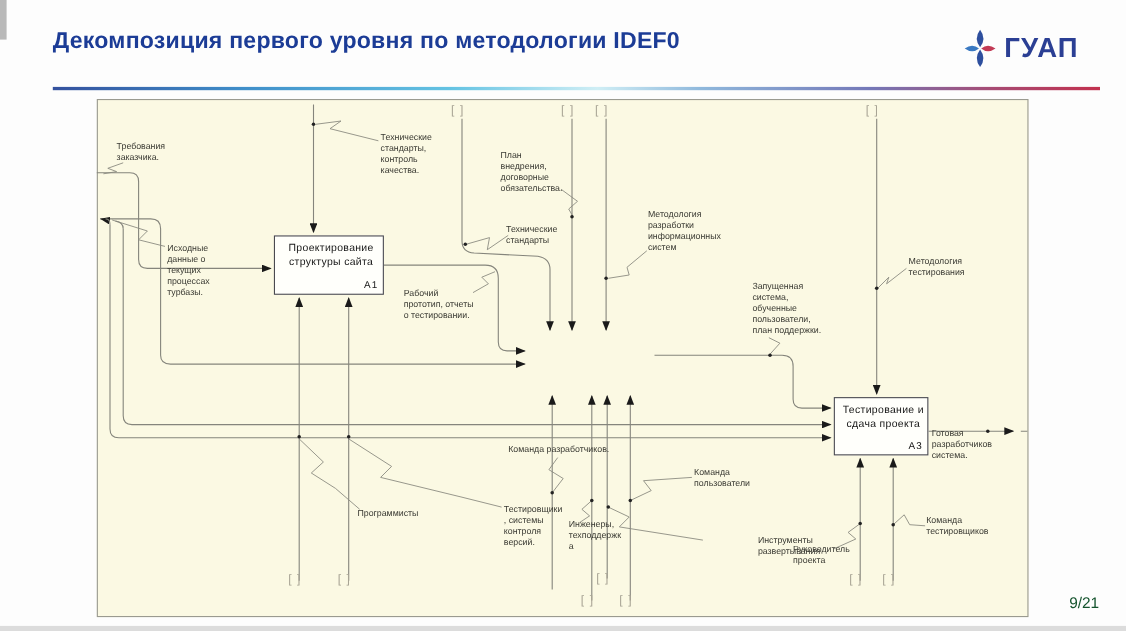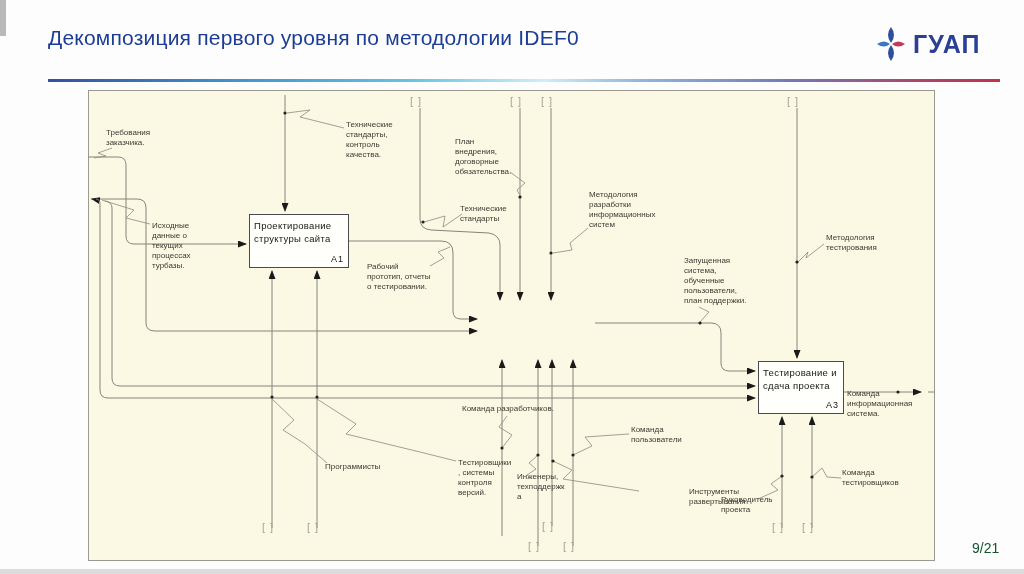--- a/index.html
+++ b/index.html
@@ -1,31 +1,31 @@
 <!DOCTYPE html>
 <html><head>
 <meta charset="utf-8">
 <style>
   html,body{margin:0;padding:0;background:#ffffff;}
   .slide{position:relative;width:1024px;height:574px;background:#fdfdfd;overflow:hidden;
          font-family:"Liberation Sans", sans-serif;}
   .win-sliver{position:absolute;left:0;top:0;width:6px;height:36px;background:#b9b9b9;}
   .bottom-strip{position:absolute;left:0;top:569px;width:1024px;height:5px;background:#dcdcdc;}
-  .title{position:absolute;left:48px;top:26px;width:780px;font-size:21px;font-weight:normal;
+  .title{position:absolute;left:48px;top:26px;width:780px;font-size:21px;font-weight:bold;
          color:#1c3c96;letter-spacing:0.2px;}
   .rule{position:absolute;left:48px;top:79px;width:952px;height:3px;
         background:linear-gradient(90deg,#34519e 0%,#3f8ec9 18%,#64c3e3 38%,#cfeef5 52%,
         #8fb8dc 62%,#7478b8 78%,#a84a72 90%,#c2314e 100%);}
   .logo{position:absolute;left:876px;top:26px;display:flex;align-items:center;gap:7px;}
   .logo-text{font-size:25px;font-weight:bold;color:#2b3f94;letter-spacing:1px;}
   .canvas{position:absolute;left:88px;top:90px;width:847px;height:471px;
           background:#fbf9e3;border:1px solid #9a9a90;box-sizing:border-box;}
   svg.lines{position:absolute;left:0;top:0;width:1024px;height:574px;pointer-events:none;}
   .box{position:absolute;background:#fffffb;border:1.2px solid #4a4a50;box-sizing:border-box;
-       padding:4px 0 2px 4px;font-size:9.5px;line-height:13px;letter-spacing:0.3px;color:#161616;}
+       padding:4px 0 2px 4px;font-size:9.5px;line-height:13px;letter-spacing:0.3px;color:#161616;text-align:center;}
   .box .code{position:absolute;right:4px;bottom:1px;font-size:9px;letter-spacing:1px;}
   .lbl{position:absolute;font-size:8px;line-height:10px;color:#3a3a33;overflow-wrap:break-word;}
   .bracket{position:absolute;font-size:11px;color:#a8a494;white-space:pre;letter-spacing:1px;}
   .page-num{position:absolute;left:972px;top:540px;font-size:14px;color:#14532d;}
 </style>
 </head>
 <body>
 
 <div class="slide">
 
@@ -134,21 +134,21 @@
 
   <div class="lbl" style="left:106px;top:128px;width:52px;">Требования заказчика.</div>
   <div class="lbl" style="left:346px;top:120px;width:52px;">Технические стандарты, контроль качества.</div>
   <div class="lbl" style="left:455px;top:137px;width:60px;">План внедрения, договорные обязательства.</div>
   <div class="lbl" style="left:460px;top:204px;width:56px;">Технические стандарты</div>
   <div class="lbl" style="left:589px;top:190px;width:72px;">Методология разработки информационных систем</div>
   <div class="lbl" style="left:826px;top:233px;width:56px;">Методология тестирования</div>
   <div class="lbl" style="left:152px;top:221px;width:50px;">Исходные данные о текущих процессах турбазы.</div>
   <div class="lbl" style="left:367px;top:262px;width:68px;">Рабочий прототип, отчеты о тестировании.</div>
   <div class="lbl" style="left:684px;top:256px;width:64px;">Запущенная система, обученные пользователи, план поддержки.</div>
-  <div class="lbl" style="left:847px;top:389px;width:84px;">Команда информационная система.</div>
+  <div class="lbl" style="left:847px;top:389px;width:84px;">Готовая разработчиков система.</div>
   <div class="lbl" style="left:462px;top:404px;width:110px;">Команда разработчиков.</div>
   <div class="lbl" style="left:325px;top:462px;width:70px;">Программисты</div>
   <div class="lbl" style="left:458px;top:458px;width:54px;">Тестировщики, системы контроля версий.</div>
   <div class="lbl" style="left:517px;top:472px;width:48px;">Инженеры, техподдержка</div>
   <div class="lbl" style="left:631px;top:425px;width:64px;">Команда пользователи</div>
   <div class="lbl" style="left:641px;top:487px;width:66px;margin-left:48px;">Инструменты развертывания</div>
   <div class="lbl" style="left:721px;top:495px;width:58px;">Руководитель проекта</div>
   <div class="lbl" style="left:842px;top:468px;width:64px;">Команда тестировщиков</div>
 
   <div class="bracket" style="left:410px;top:95px;">[ ]</div>

